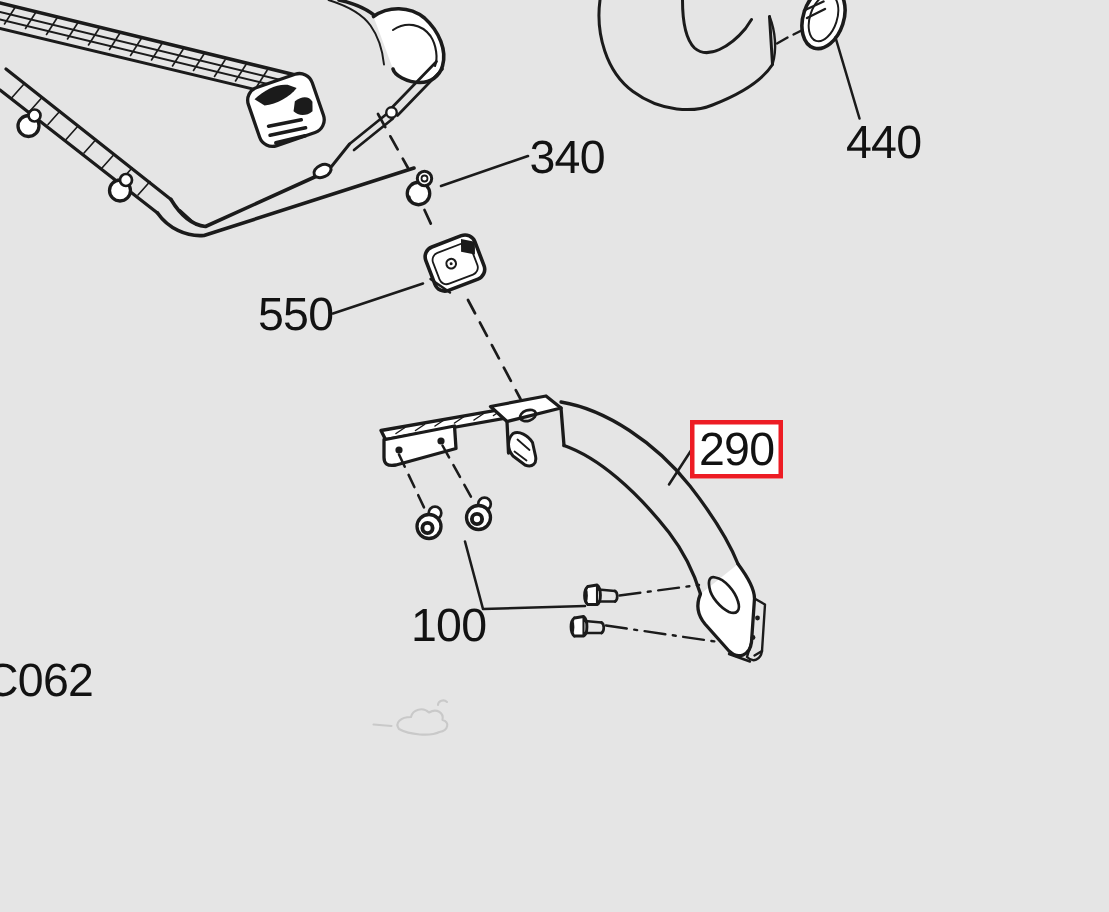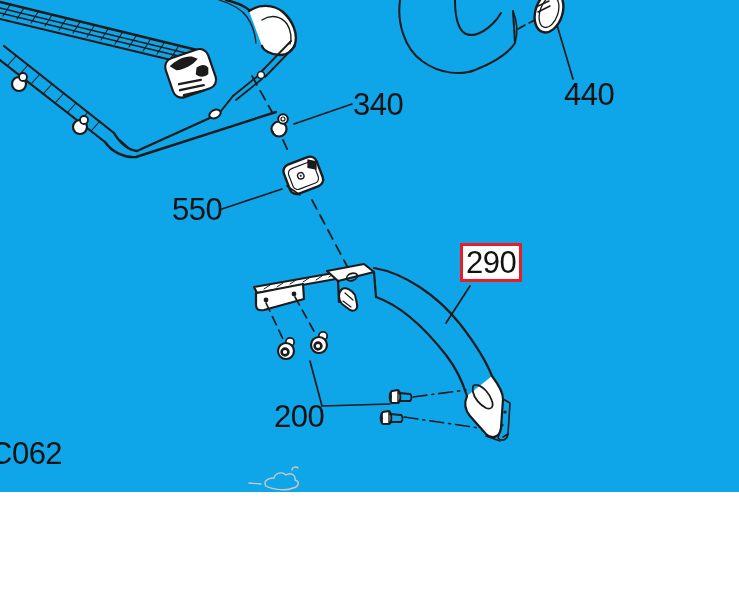--- a/index.html
+++ b/index.html
@@ -1,25 +1,25 @@
 <!DOCTYPE html>
 <html><head>
 <meta charset="utf-8">
 <style>
   html,body{margin:0;padding:0;background:#fff;}
   .stage{
-    position:relative;width:739px;height:492px;background:#0ea5e9;
+    position:relative;width:739px;height:608px;background:#e5e5e5;
     overflow:hidden;font-family:"Liberation Sans",sans-serif;
   }
   .stage svg{position:absolute;left:0;top:0;}
   .label{
     position:absolute;font-size:31px;line-height:33px;letter-spacing:-0.5px;
     color:#121212;white-space:nowrap;user-select:none;
   }
-  .label-box{border:3px solid #84cc16;padding:0 3px;background:#fff;}
+  .label-box{border:3px solid #84cc16;padding:0 3px;background:#fff;margin-top:37px;}
 </style>
 </head>
 <body>
 
 <div class="stage">
 
 <svg width="739" height="608" viewBox="0 0 739 608">
   <g stroke="#1b1b1b" fill="none" stroke-linecap="round" stroke-linejoin="round">
 
     <g>
@@ -169,19 +169,19 @@
     <path stroke="#c9c9c9" stroke-width="1.4" d="M249,483 l12,1 M266,486 c-3,-4 1,-8 8,-8 c1,-5 8,-7 12,-3 c5,-3 10,0 9,5 c5,1 4,7 -2,8 c-6,3 -20,2 -27,-2 M292,470 c0,-3 4,-4 6,-2" style="stroke: rgb(201, 201, 201);"></path>
   </g>
 </svg>
 
 <div class="label" style="left:353px;top:88px">340</div>
 
 <div class="label" style="left:172px;top:193px">550</div>
 
 <div class="label label-box" style="left: 460px; top: 243px; border-color: rgb(237, 28, 36);">290</div>
 
-<div class="label" style="left:274px;top:400px">200</div>
+<div class="label" style="left:274px;top:400px">100</div>
 
 <div class="label" style="left:564px;top:78px">440</div>
 
 <div class="label" style="left:-10px;top:437px">C062</div>
 
 </div>
 
 </body></html>

